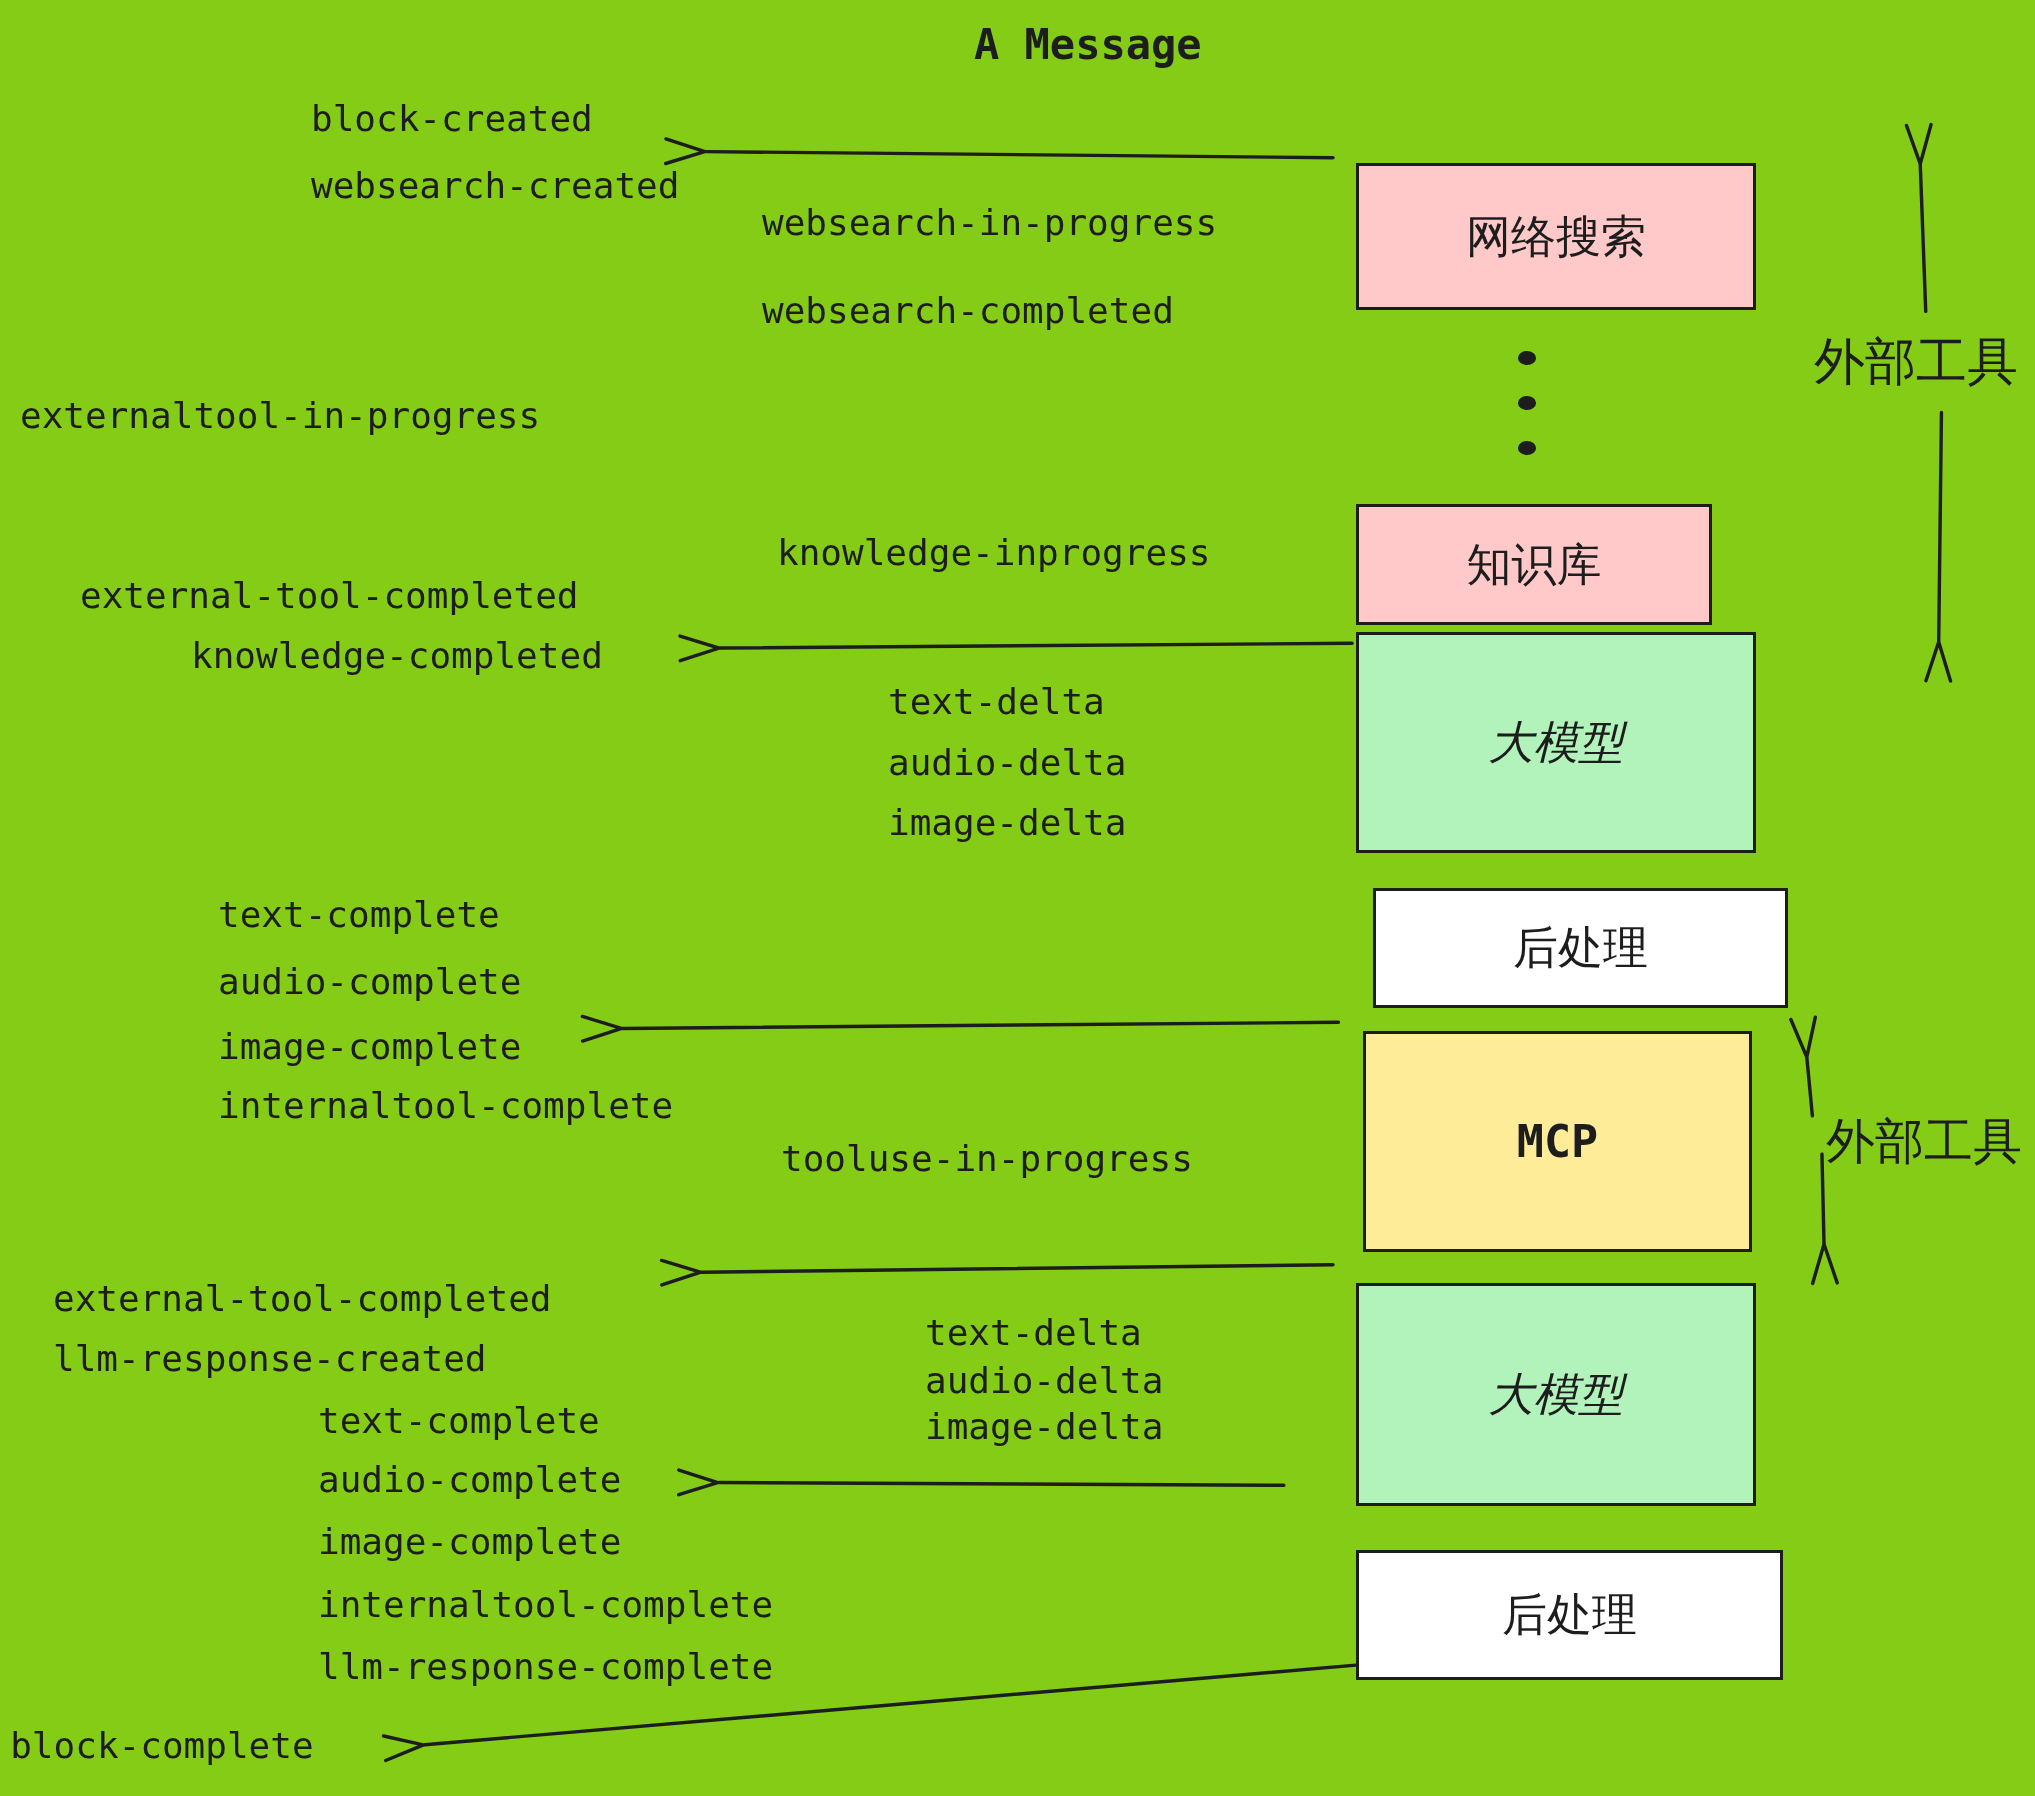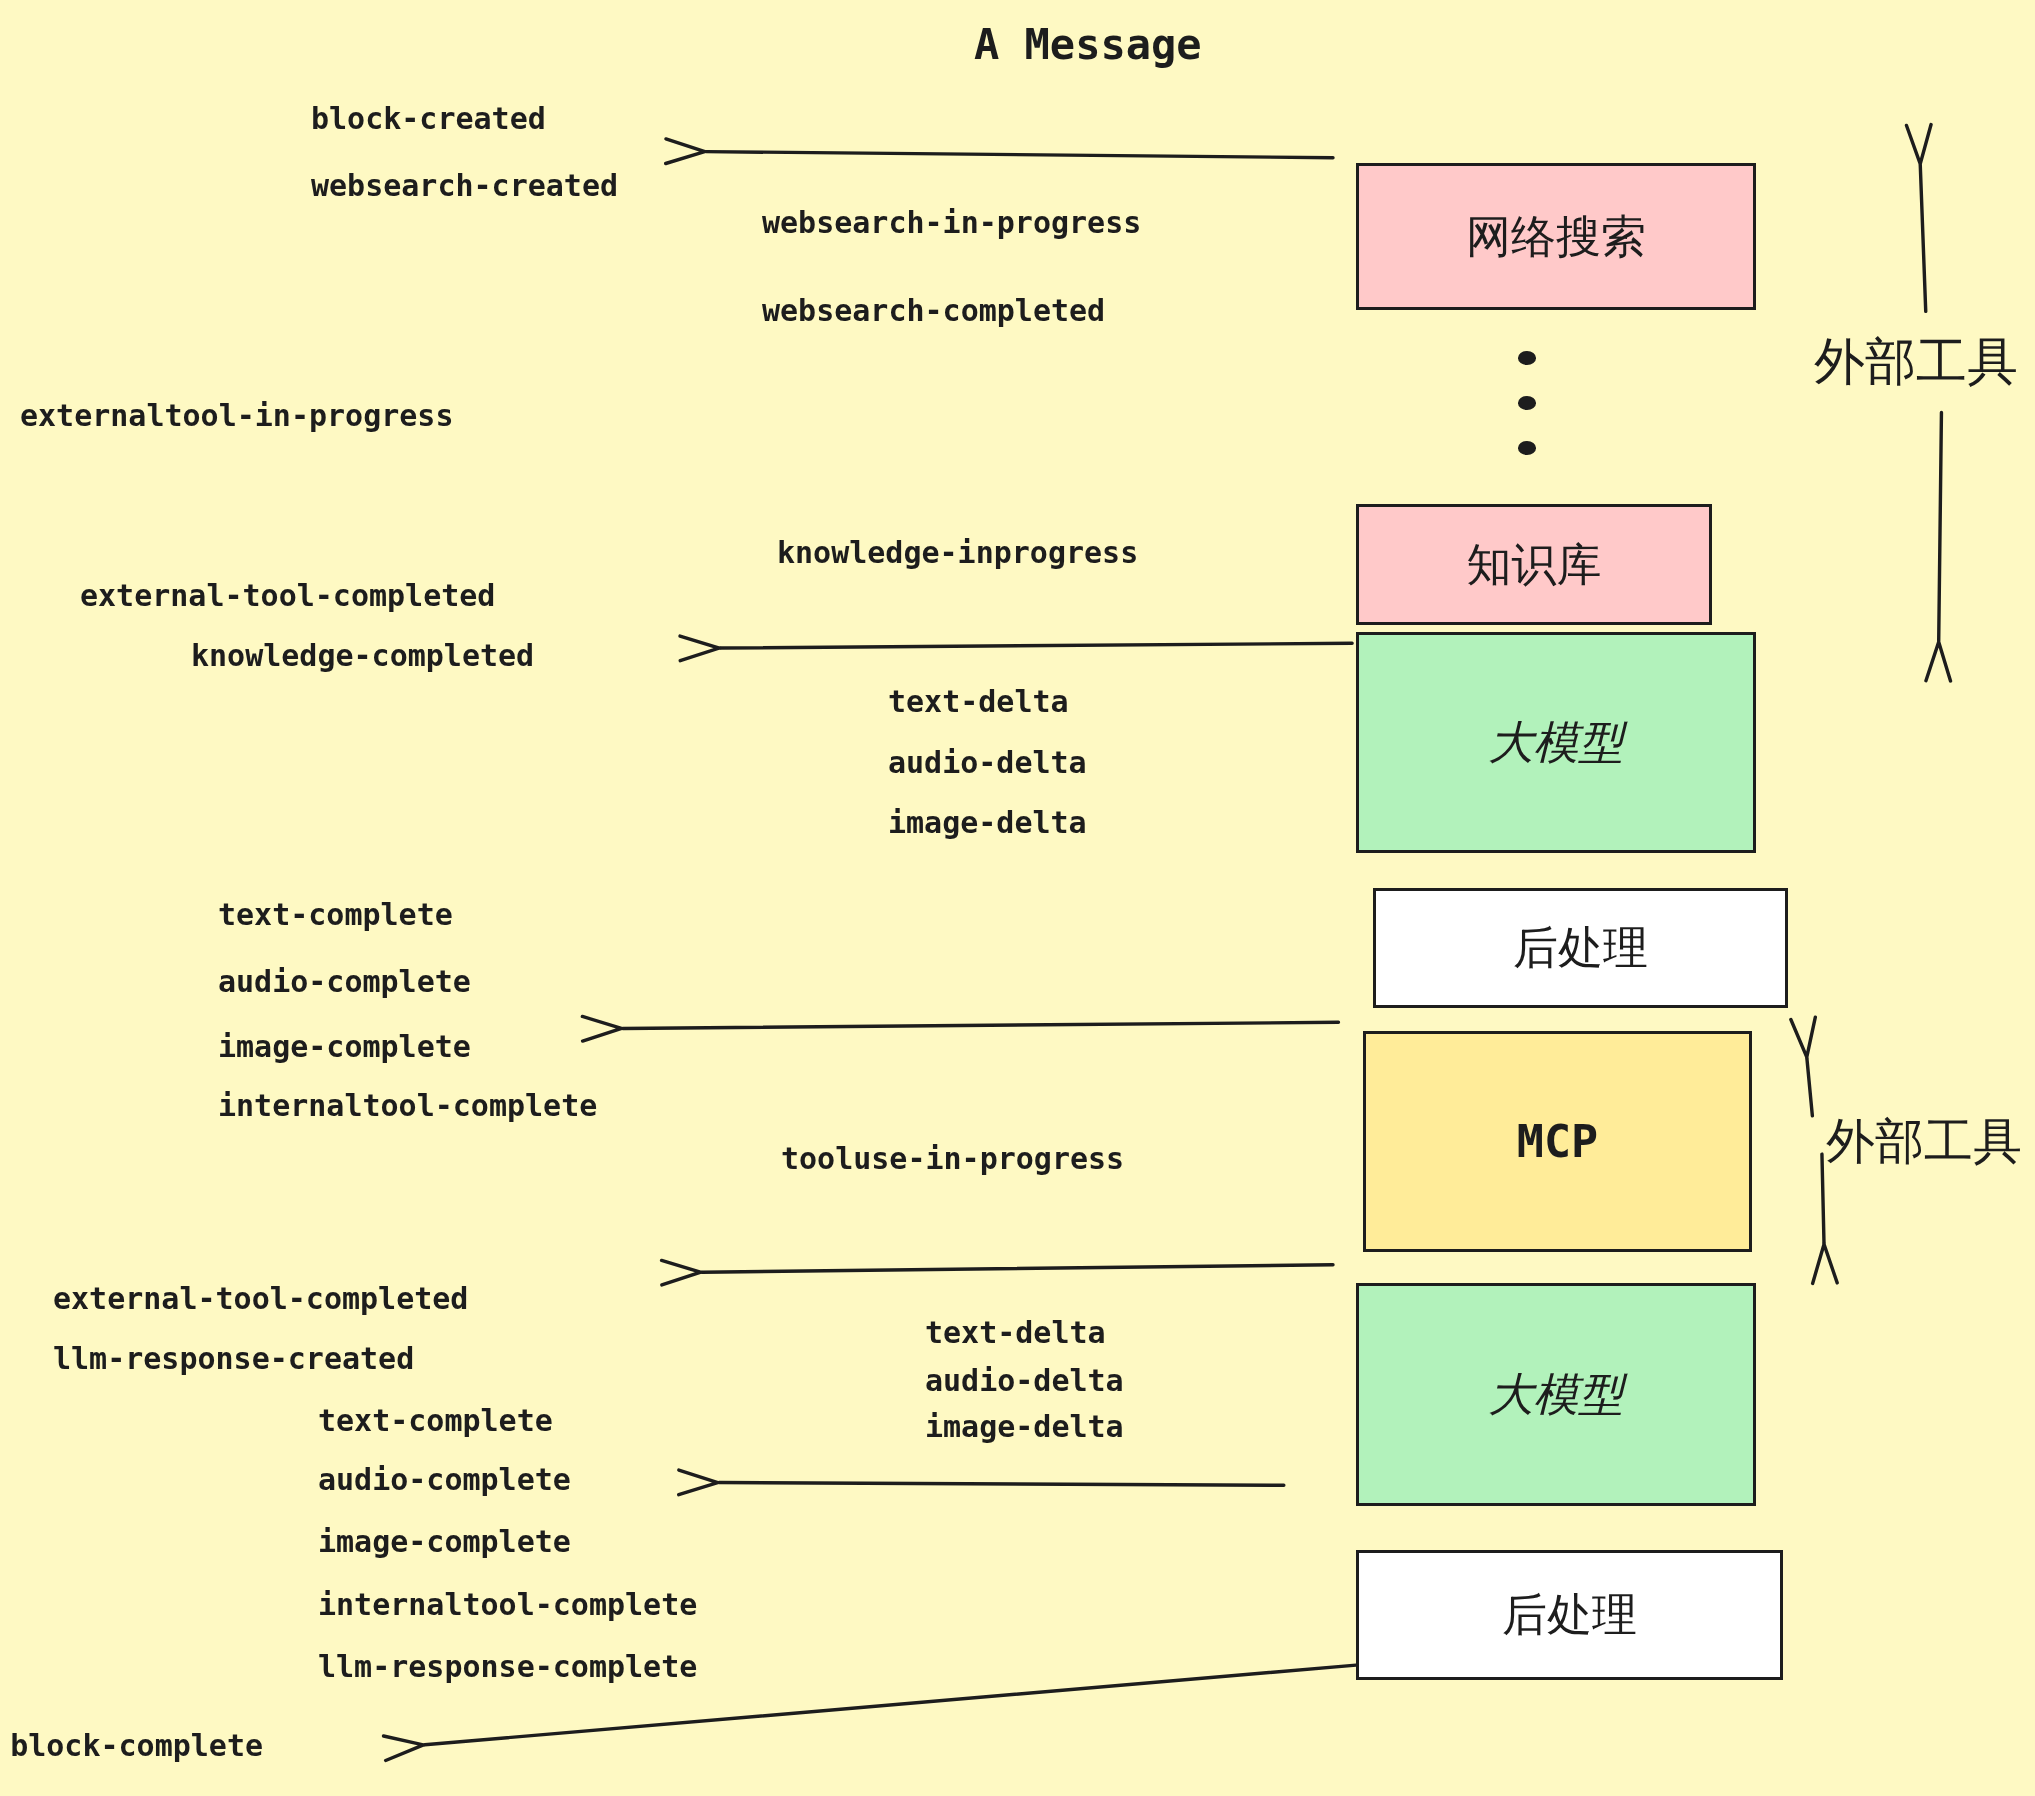--- a/index.html
+++ b/index.html
@@ -1,23 +1,23 @@
 <!DOCTYPE html>
 <html style="font-size:11px"><head>
 <meta charset="utf-8">
 <style>
   html,body{margin:0;padding:0;background:#ffffff;}
   body{width:2035px;height:1796px;position:relative;overflow:hidden;}
-  .canvas{position:absolute;left:0;top:0;width:2035px;height:1796px;background:#fef9c3;}
+  .canvas{position:absolute;left:0;top:0;width:2035px;height:1796px;background:#84cc16;}
   .ev{
     position:absolute;
     font-family:"DejaVu Sans Mono","Liberation Mono",monospace;
-    font-size:30px;line-height:56px;
+    font-size:36px;line-height:56px;
     color:#1d1d1d;white-space:nowrap;
-    font-weight:700;
+    font-weight:400;
   }
   .title{
     position:absolute;
     font-family:"DejaVu Sans Mono","Liberation Mono",monospace;
     font-size:42px;line-height:49px;font-weight:700;
     color:#1d1d1d;white-space:nowrap;
   }
   .box{
     position:absolute;
     border:3.4px solid #1d1d1d;

